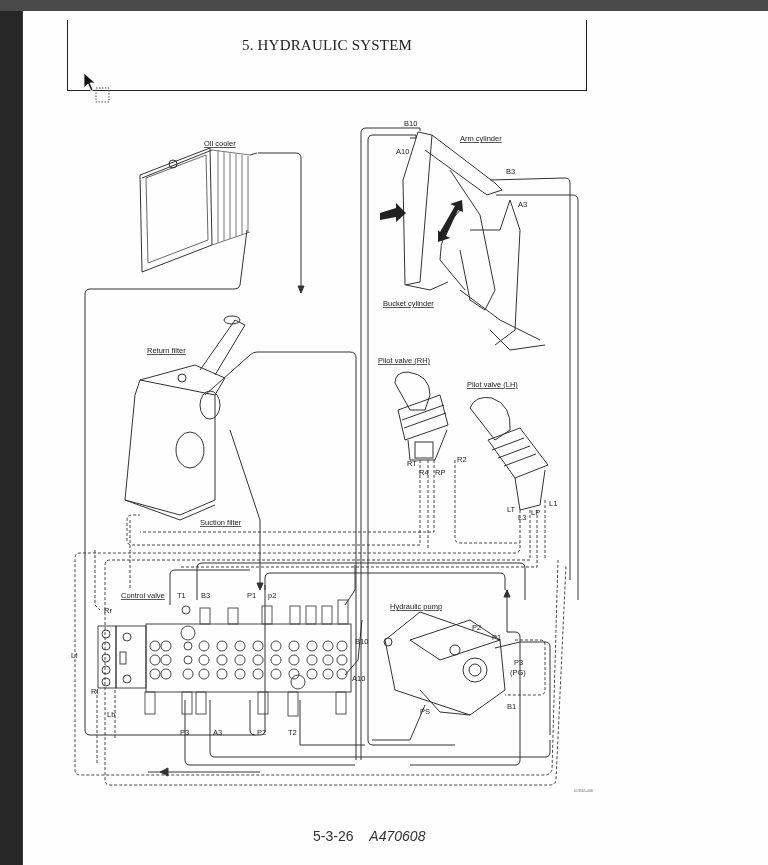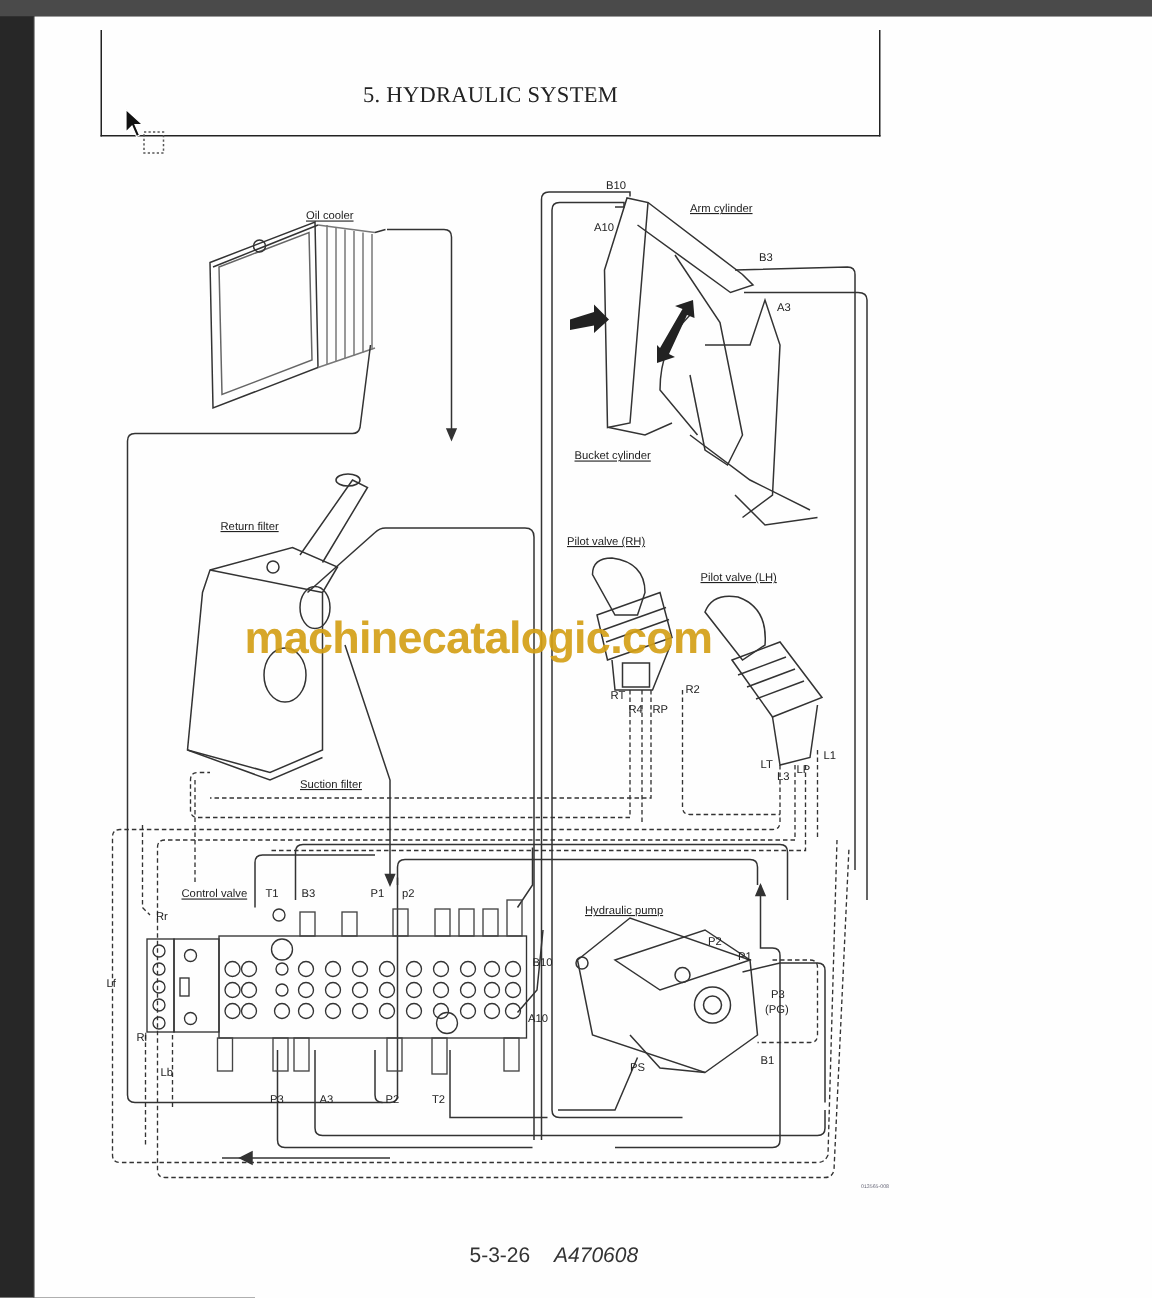--- a/index.html
+++ b/index.html
@@ -1,21 +1,21 @@
 <!DOCTYPE html>
 <html><head>
 <meta charset="utf-8">
 <style>
   html,body{margin:0;padding:0;}
   body{width:768px;height:865px;position:relative;overflow:hidden;background:#2a2a2a;font-family:"Liberation Sans",sans-serif;}
   .topbar{position:absolute;left:0;top:0;width:768px;height:11px;background:#4a4a4a;}
   .leftgutter{position:absolute;left:0;top:11px;width:22px;height:854px;background:#272727;border-right:1px solid #3a3a3a;}
   .page{position:absolute;left:23px;top:11px;width:745px;height:854px;background:#fefefe;}
   .header-box{position:absolute;left:44px;top:9px;width:518px;height:70px;border-left:1px solid #222;border-right:1px solid #222;border-bottom:1.5px solid #222;}
-  .title{position:absolute;left:0;right:0;top:36px;text-align:center;font-family:"Liberation Serif",serif;font-size:15px;color:#222;letter-spacing:0.2px;}
+  .title{position:absolute;left:0;right:0;top:17px;text-align:center;font-family:"Liberation Serif",serif;font-size:15px;color:#222;letter-spacing:0.2px;}
   svg.diagram{position:absolute;left:0;top:0;}
   .lbl{font-family:"Liberation Sans",sans-serif;font-size:7.5px;fill:#222;}
   .lblu{font-family:"Liberation Sans",sans-serif;font-size:7.5px;fill:#222;text-decoration:underline;}
   .watermark{position:absolute;left:140px;top:398px;font-family:"Liberation Sans",sans-serif;font-weight:bold;font-size:30px;color:#d4a017;opacity:0.92;letter-spacing:-0.5px;}
   .footer{position:absolute;top:817px;left:290px;font-size:14px;color:#333;}
   .footer .code{font-style:italic;margin-left:12px;}
   .figid{position:absolute;left:551px;top:778px;font-size:3.5px;color:#667;}
   .cursor{position:absolute;left:83px;top:72px;}
 </style>
 </head>
@@ -263,21 +263,20 @@
 
       <text class="lbl" x="472" y="630">P2</text>
       <text class="lbl" x="492" y="640">P1</text>
       <text class="lbl" x="514" y="665">P3</text>
       <text class="lbl" x="510" y="675">(PG)</text>
       <text class="lbl" x="507" y="709">B1</text>
       <text class="lbl" x="420" y="714">PS</text>
     </g>
   </svg>
 
-  <div class="watermark">machinecatalogic.com</div>
   <div class="figid">013565-008</div>
   <div class="footer">
     <span>5-3-26</span>
     <span class="code">A470608</span>
   </div>
 </div>
 
 <div class="cursor">
   <svg width="28" height="32" viewBox="0 0 28 32">
     <path d="M1 1 L1 16 L5 12 L8 19 L10 18 L7 11 L12 11 Z" fill="#111" stroke="#fff" stroke-width="0.8"></path>

